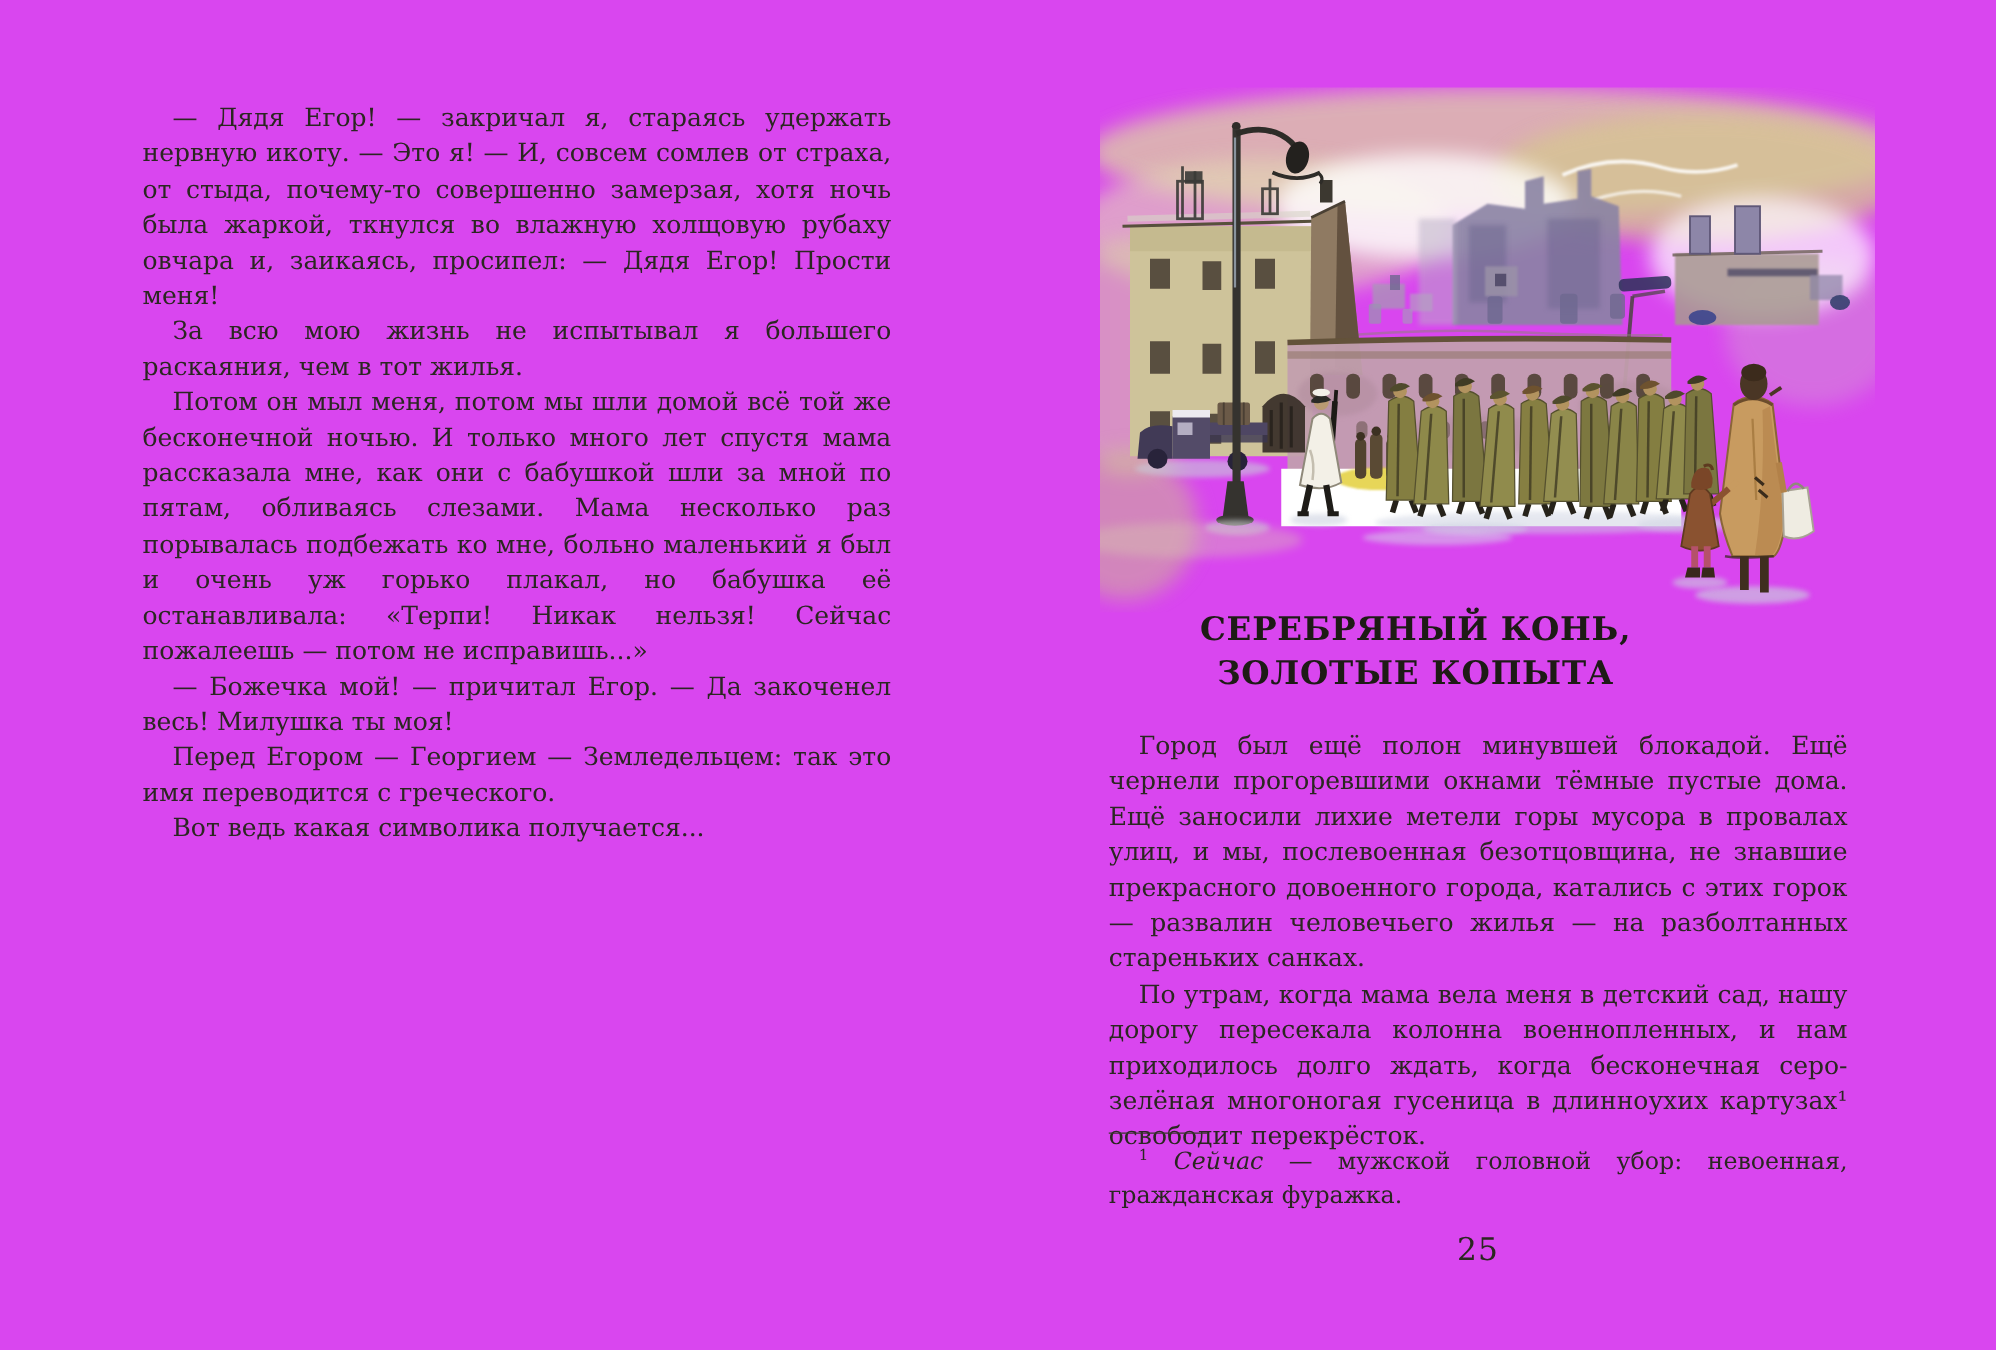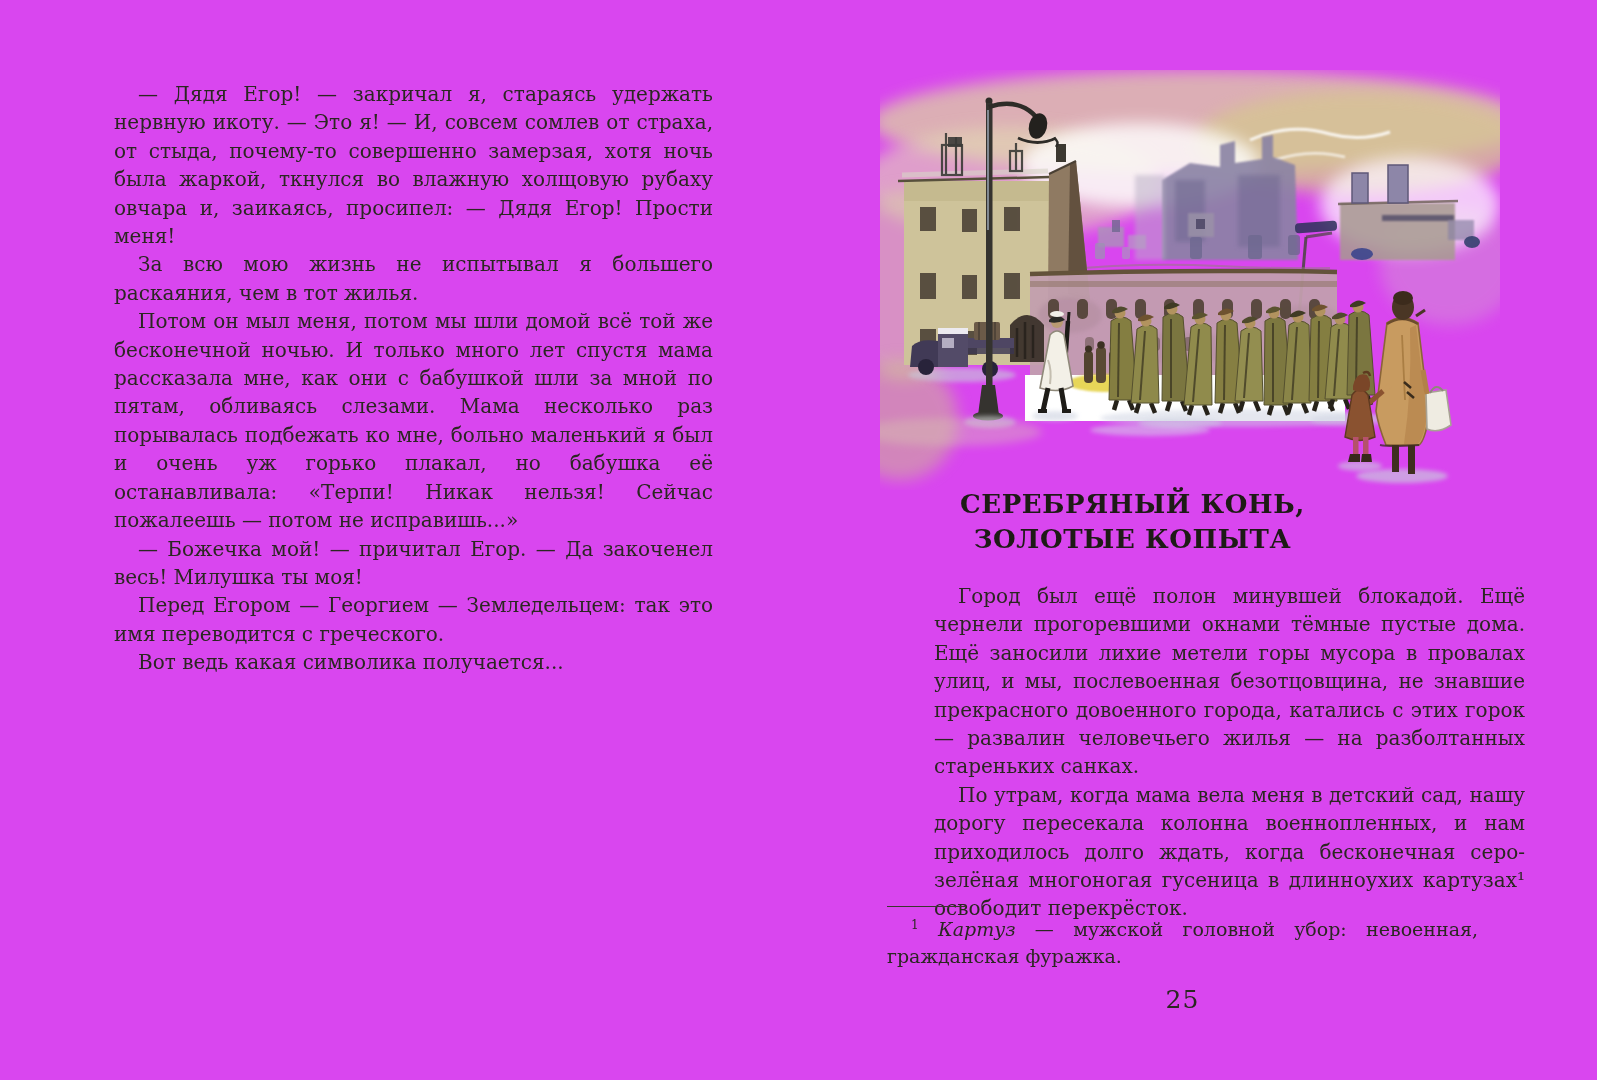--- a/index.html
+++ b/index.html
@@ -4,21 +4,21 @@
 <style>
   html,body{margin:0;padding:0;background:#ffffff;}
   .spread{
     position:relative;width:1597px;height:1080px;background:#d946ef;
     font-family:"DejaVu Serif","Liberation Serif",serif;color:#2b2721;
     overflow:hidden;
   }
   .text-col{position:absolute;text-align:justify;font-size:20px;line-height:28.4px;}
   .text-col p{margin:0;text-indent:24px;}
   #left-col{left:114px;top:80px;width:599px;}
-  #right-col{left:887px;top:582px;width:591px;margin-left:47px;}
+  #right-col{left:887px;top:582px;width:591px;}
   .chapter-title{
     position:absolute;left:837px;top:487px;width:591px;text-align:center;
     font-weight:bold;font-size:26px;line-height:35px;letter-spacing:.6px;color:#1e1b16;
   }
   .illustration{position:absolute;left:880px;top:70px;width:620px;height:420px;}
   .footnote{position:absolute;left:887px;top:906px;width:591px;font-size:19px;line-height:27px;text-align:justify;}
   .footnote-rule{width:79px;border-top:1.2px solid #3a362e;height:0;margin:0 0 9px 0;}
   .footnote p{margin:0;text-indent:24px;}
   .footnote sup{font-size:12px;line-height:0;}
   .footnote i{font-style:italic;}
@@ -348,18 +348,18 @@
     <div>ЗОЛОТЫЕ КОПЫТА</div>
   </div>
 
   <div id="right-col" class="text-col">
     <p>Город был ещё полон минувшей блокадой. Ещё чернели прогоревшими окнами тёмные пустые дома. Ещё заносили лихие метели горы мусора в провалах улиц, и мы, после­военная безотцовщина, не знавшие прекрасного довоенно­го города, катались с этих горок — развалин человечьего жилья — на разболтанных стареньких санках.</p>
     <p>По утрам, когда мама вела меня в детский сад, нашу дорогу пересекала колонна военнопленных, и нам прихо­дилось долго ждать, когда бесконечная серо-зелёная мно­гоногая гусеница в длинноухих картузах¹ освободит пере­крёсток.</p>
   </div>
 
   <div class="footnote">
     <div class="footnote-rule"></div>
-    <p><sup>1</sup> <i>Картуз</i> <span>— мужской головной убор: невоенная, гражданская фуражка.</span></p>
+    <p><sup>1</sup> <i>Сейчас</i> <span>— мужской головной убор: невоенная, гражданская фуражка.</span></p>
   </div>
 
   <div class="page-number">25</div>
 
 </div>
 
 </body></html>

